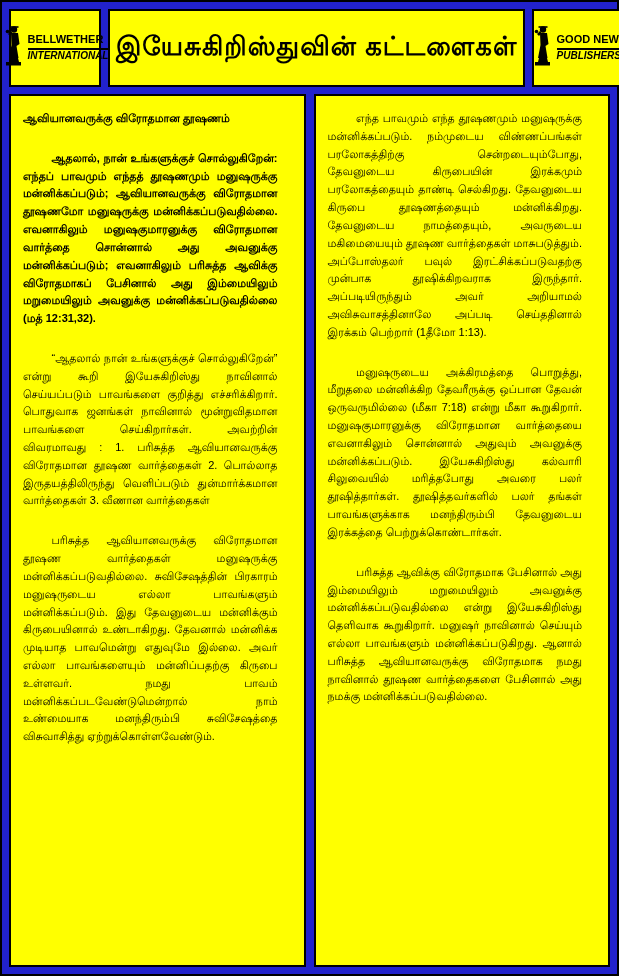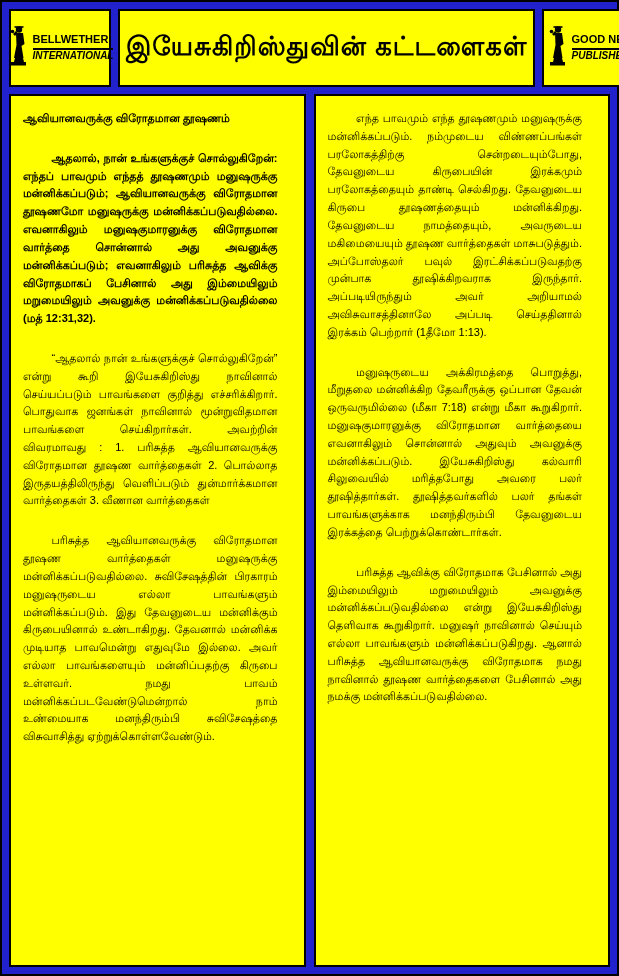--- a/index.html
+++ b/index.html
@@ -27,21 +27,21 @@
     gap:7px;
     height:78px;
     flex:0 0 auto;
   }
   .box{
     background:#FFFF00;
     border:2px solid #000000;
     box-sizing:border-box;
   }
   .logo-box{
-    width:102px;
+    width:92px;
     display:flex;
     align-items:center;
     justify-content:center;
     gap:4px;
     padding:2px;
   }
   .logo-figure{flex:0 0 auto;}
   .logo-text{
     display:flex;
     flex-direction:column;

